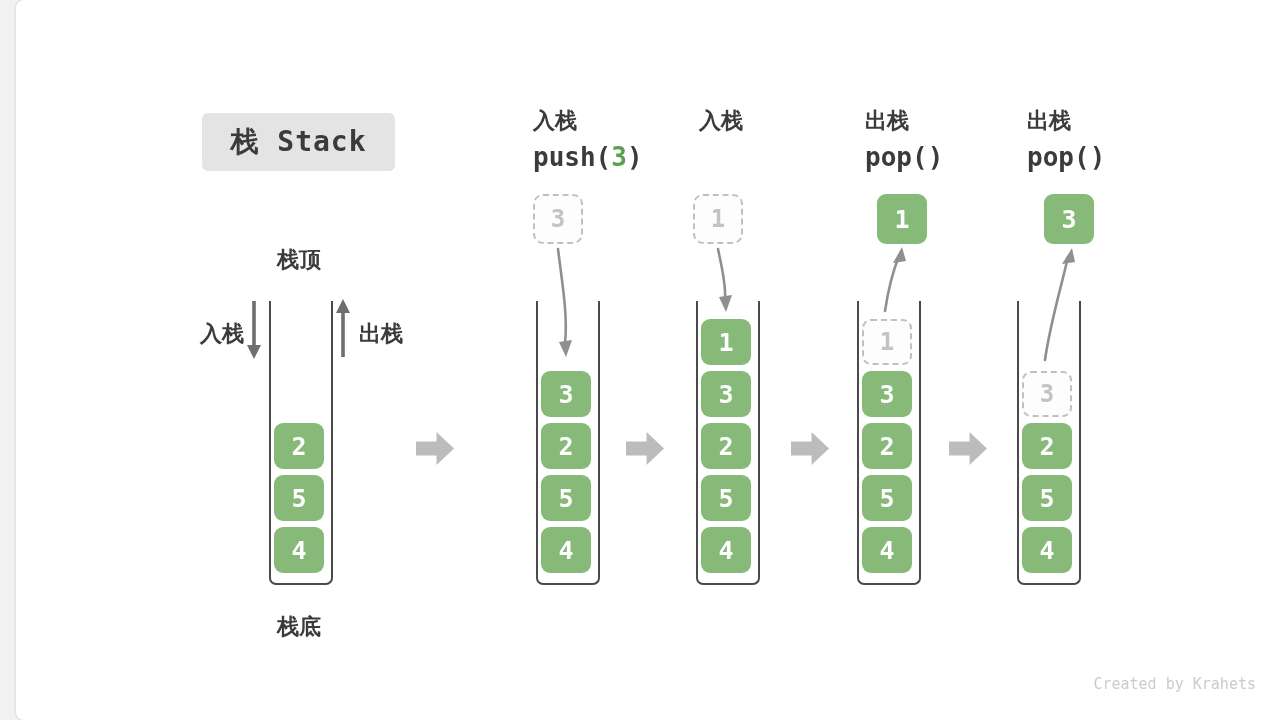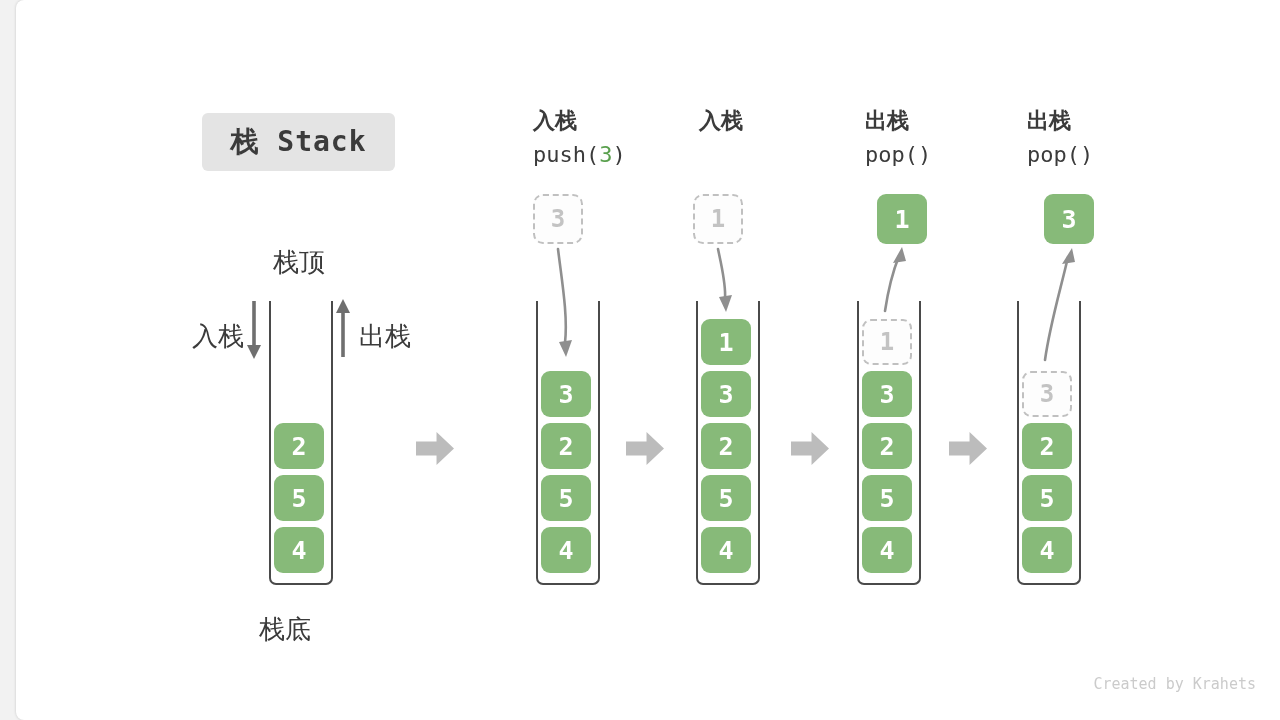--- a/index.html
+++ b/index.html
@@ -29,27 +29,27 @@
   .badge{
     position:absolute;left:186px;top:113px;width:193px;height:58px;
     background:var(--badge-bg);border-radius:6px;
     display:flex;align-items:center;justify-content:center;
     font-family:"DejaVu Sans Mono",monospace;font-weight:bold;font-size:28px;
     letter-spacing:1px;color:var(--text-dark);
   }
   
   .op{position:absolute;top:106px;width:150px;}
   .op-zh{font-size:22px;font-weight:bold;line-height:30px;margin-bottom:6px;}
-  .op-code{font-family:"DejaVu Sans Mono",monospace;font-size:22px;font-weight:normal;}
+  .op-code{font-family:"DejaVu Sans Mono",monospace;font-size:26px;font-weight:bold;}
   .op-code .arg{color:var(--arg-green);}
   .op1{left:517px}.op2{left:683px}.op3{left:849px}.op4{left:1011px}
   
-  .anno{position:absolute;font-size:26px;font-weight:normal;color:var(--text-dark);}
+  .anno{position:absolute;font-size:22px;font-weight:bold;color:var(--text-dark);}
   .anno-top{left:243px;top:245px;width:80px;text-align:center;}
-  .anno-bottom{left:243px;top:612px;width:80px;text-align:left;}
+  .anno-bottom{left:243px;top:612px;width:80px;text-align:center;}
   .anno-push{left:176px;top:319px;width:52px;text-align:right;}
   .anno-pop{left:343px;top:319px;width:52px;text-align:left;}
   
   .tube{
     position:absolute;top:301px;width:60px;height:282px;
     border-left:2px solid var(--wall-gray);
     border-right:2px solid var(--wall-gray);
     border-bottom:2px solid var(--wall-gray);
     border-bottom-left-radius:7px;border-bottom-right-radius:7px;
     background:transparent;

